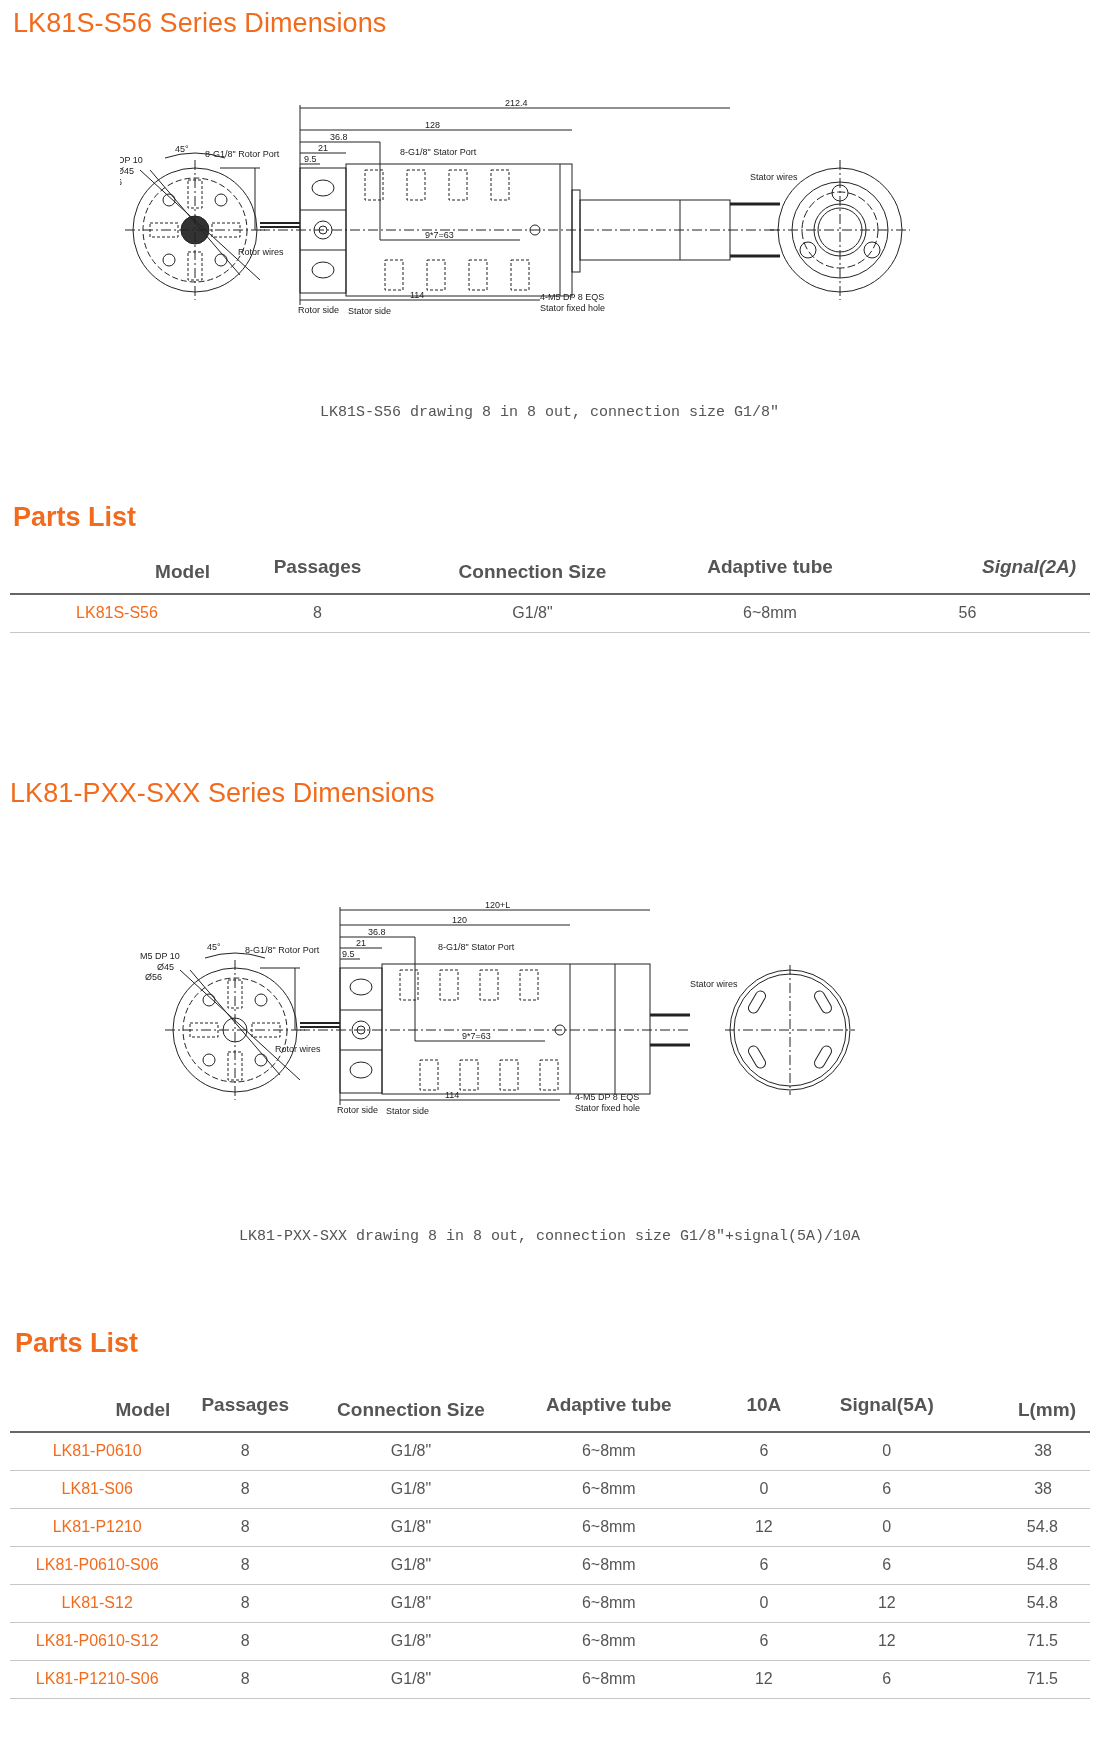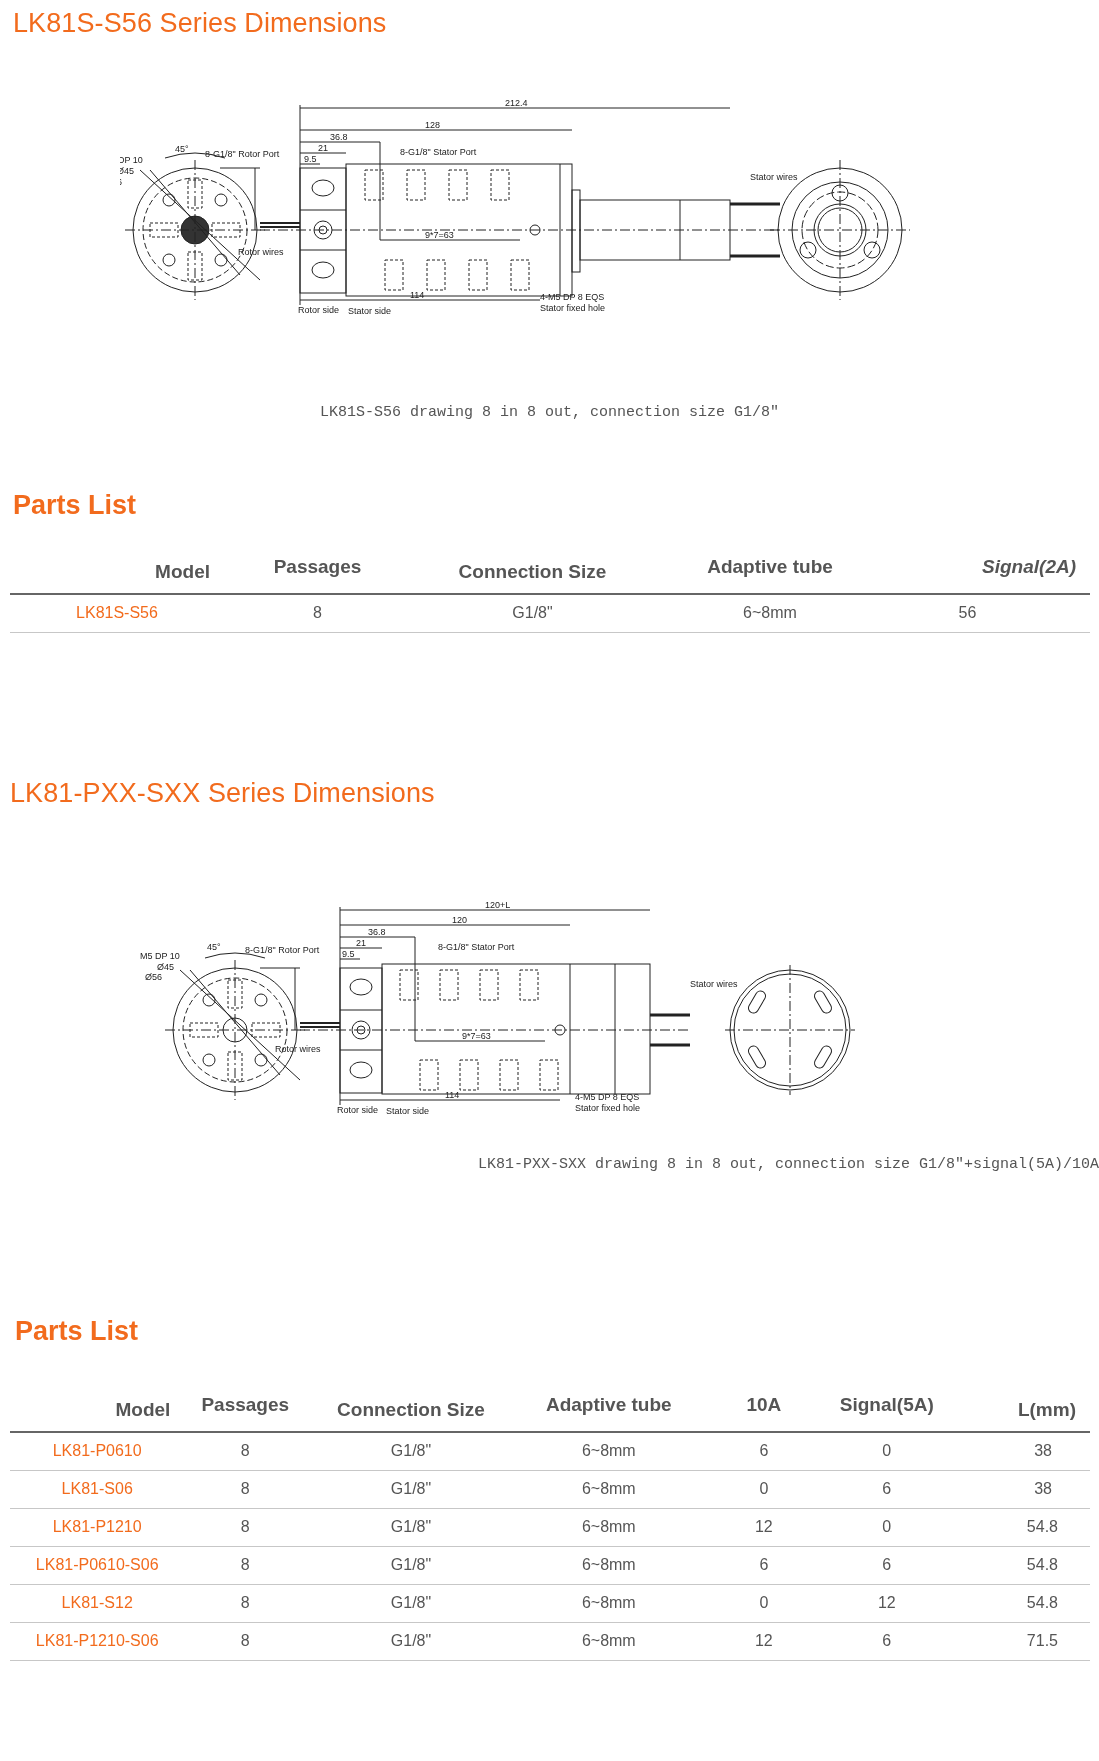--- a/index.html
+++ b/index.html
@@ -1,21 +1,21 @@
 <!DOCTYPE html>
 <html><head>
 <meta charset="utf-8">
 <style>
   * { box-sizing: border-box; margin: 0; padding: 0; }
   html, body { width: 1099px; background: #ffffff; }
   body { font-family: "Liberation Sans", "DejaVu Sans", sans-serif; color: #555; position: relative; height: 1761px; overflow: hidden; }
   .section-title { position: absolute; color: #f26b1d; font-size: 27px; font-weight: normal; letter-spacing: 0.1px; white-space: nowrap; }
   .drawing { position: absolute; }
   .caption { position: absolute; font-size: 15px; color: #555; white-space: nowrap; text-align: center; font-family: Liberation Mono, monospace; }
-  .parts-title { position: absolute; color: #f26b1d; font-size: 27px; }
+  .parts-title { position: absolute; color: #f26b1d; font-size: 27px; margin-top: 12px; }
   table.parts { position: absolute; border-collapse: collapse; font-size: 16px; }
   table.parts th { color: #555; font-weight: bold; font-size: 19px; text-align: center; border-bottom: 2px solid #666; padding: 0 0 10px 0; height: 54px; vertical-align: bottom; }
   table.parts th.model { text-align: right; padding-left: 14px; }
   table.parts th.raise { vertical-align: bottom; padding-bottom: 15px; }
   table.parts td { text-align: center; color: #555; border-bottom: 1.5px solid #c7c7c7; height: 38px; vertical-align: middle; font-size: 16px; }
   table.parts td.model { text-align: center; color: #f26b1d; padding-left: 14px; }
   svg text { font-family: "Liberation Sans", sans-serif; fill: #222; }
 </style>
 </head>
 <body>
@@ -225,21 +225,21 @@
     <text x="322" y="144">9*7=63</text>
     <text x="305" y="203">114</text>
     <text x="435" y="205">4-M5 DP 8 EQS</text>
     <text x="435" y="216">Stator fixed hole</text>
     <text x="550" y="92">Stator wires</text>
     <text x="197" y="218">Rotor side</text>
     <text x="246" y="219">Stator side</text>
   </g>
 </svg>
 
-<div class="caption" style="left:0; width:1099px; top:1156px;text-align:right;">LK81-PXX-SXX drawing 8 in 8 out, connection size G1/8"+signal(5A)/10A</div>
+<div class="caption" style="left:0; width:1099px; top:1228px;">LK81-PXX-SXX drawing 8 in 8 out, connection size G1/8"+signal(5A)/10A</div>
 
 <h2 class="parts-title" style="left:15px; top:1316px;">Parts List</h2>
 
 <table class="parts" style="left:10px; top:1378px; width:1080px;">
   <thead>
     <tr>
       <th class="model" style="width:150px;">Model</th>
       <th class="raise" style="width:140px;">Passages</th>
       <th style="width:170px;">Connection Size</th>
       <th class="raise" style="width:200px;">Adaptive tube</th>
@@ -288,20 +288,29 @@
     <tr>
       <td class="model">LK81-S12</td>
       <td>8</td>
       <td>G1/8"</td>
       <td>6~8mm</td>
       <td>0</td>
       <td>12</td>
       <td style="text-align:right; padding-right:32px;">54.8</td>
     </tr>
     <tr>
+      <td class="model">LK81-P0610-S12</td>
+      <td>8</td>
+      <td>G1/8"</td>
+      <td>6~8mm</td>
+      <td>6</td>
+      <td>12</td>
+      <td style="text-align:right; padding-right:32px;">71.5</td>
+    </tr>
+    <tr>
       <td class="model">LK81-P1210-S06</td>
       <td>8</td>
       <td>G1/8"</td>
       <td>6~8mm</td>
       <td>12</td>
       <td>6</td>
       <td style="text-align:right; padding-right:32px;">71.5</td>
     </tr>
   </tbody>
 </table>

